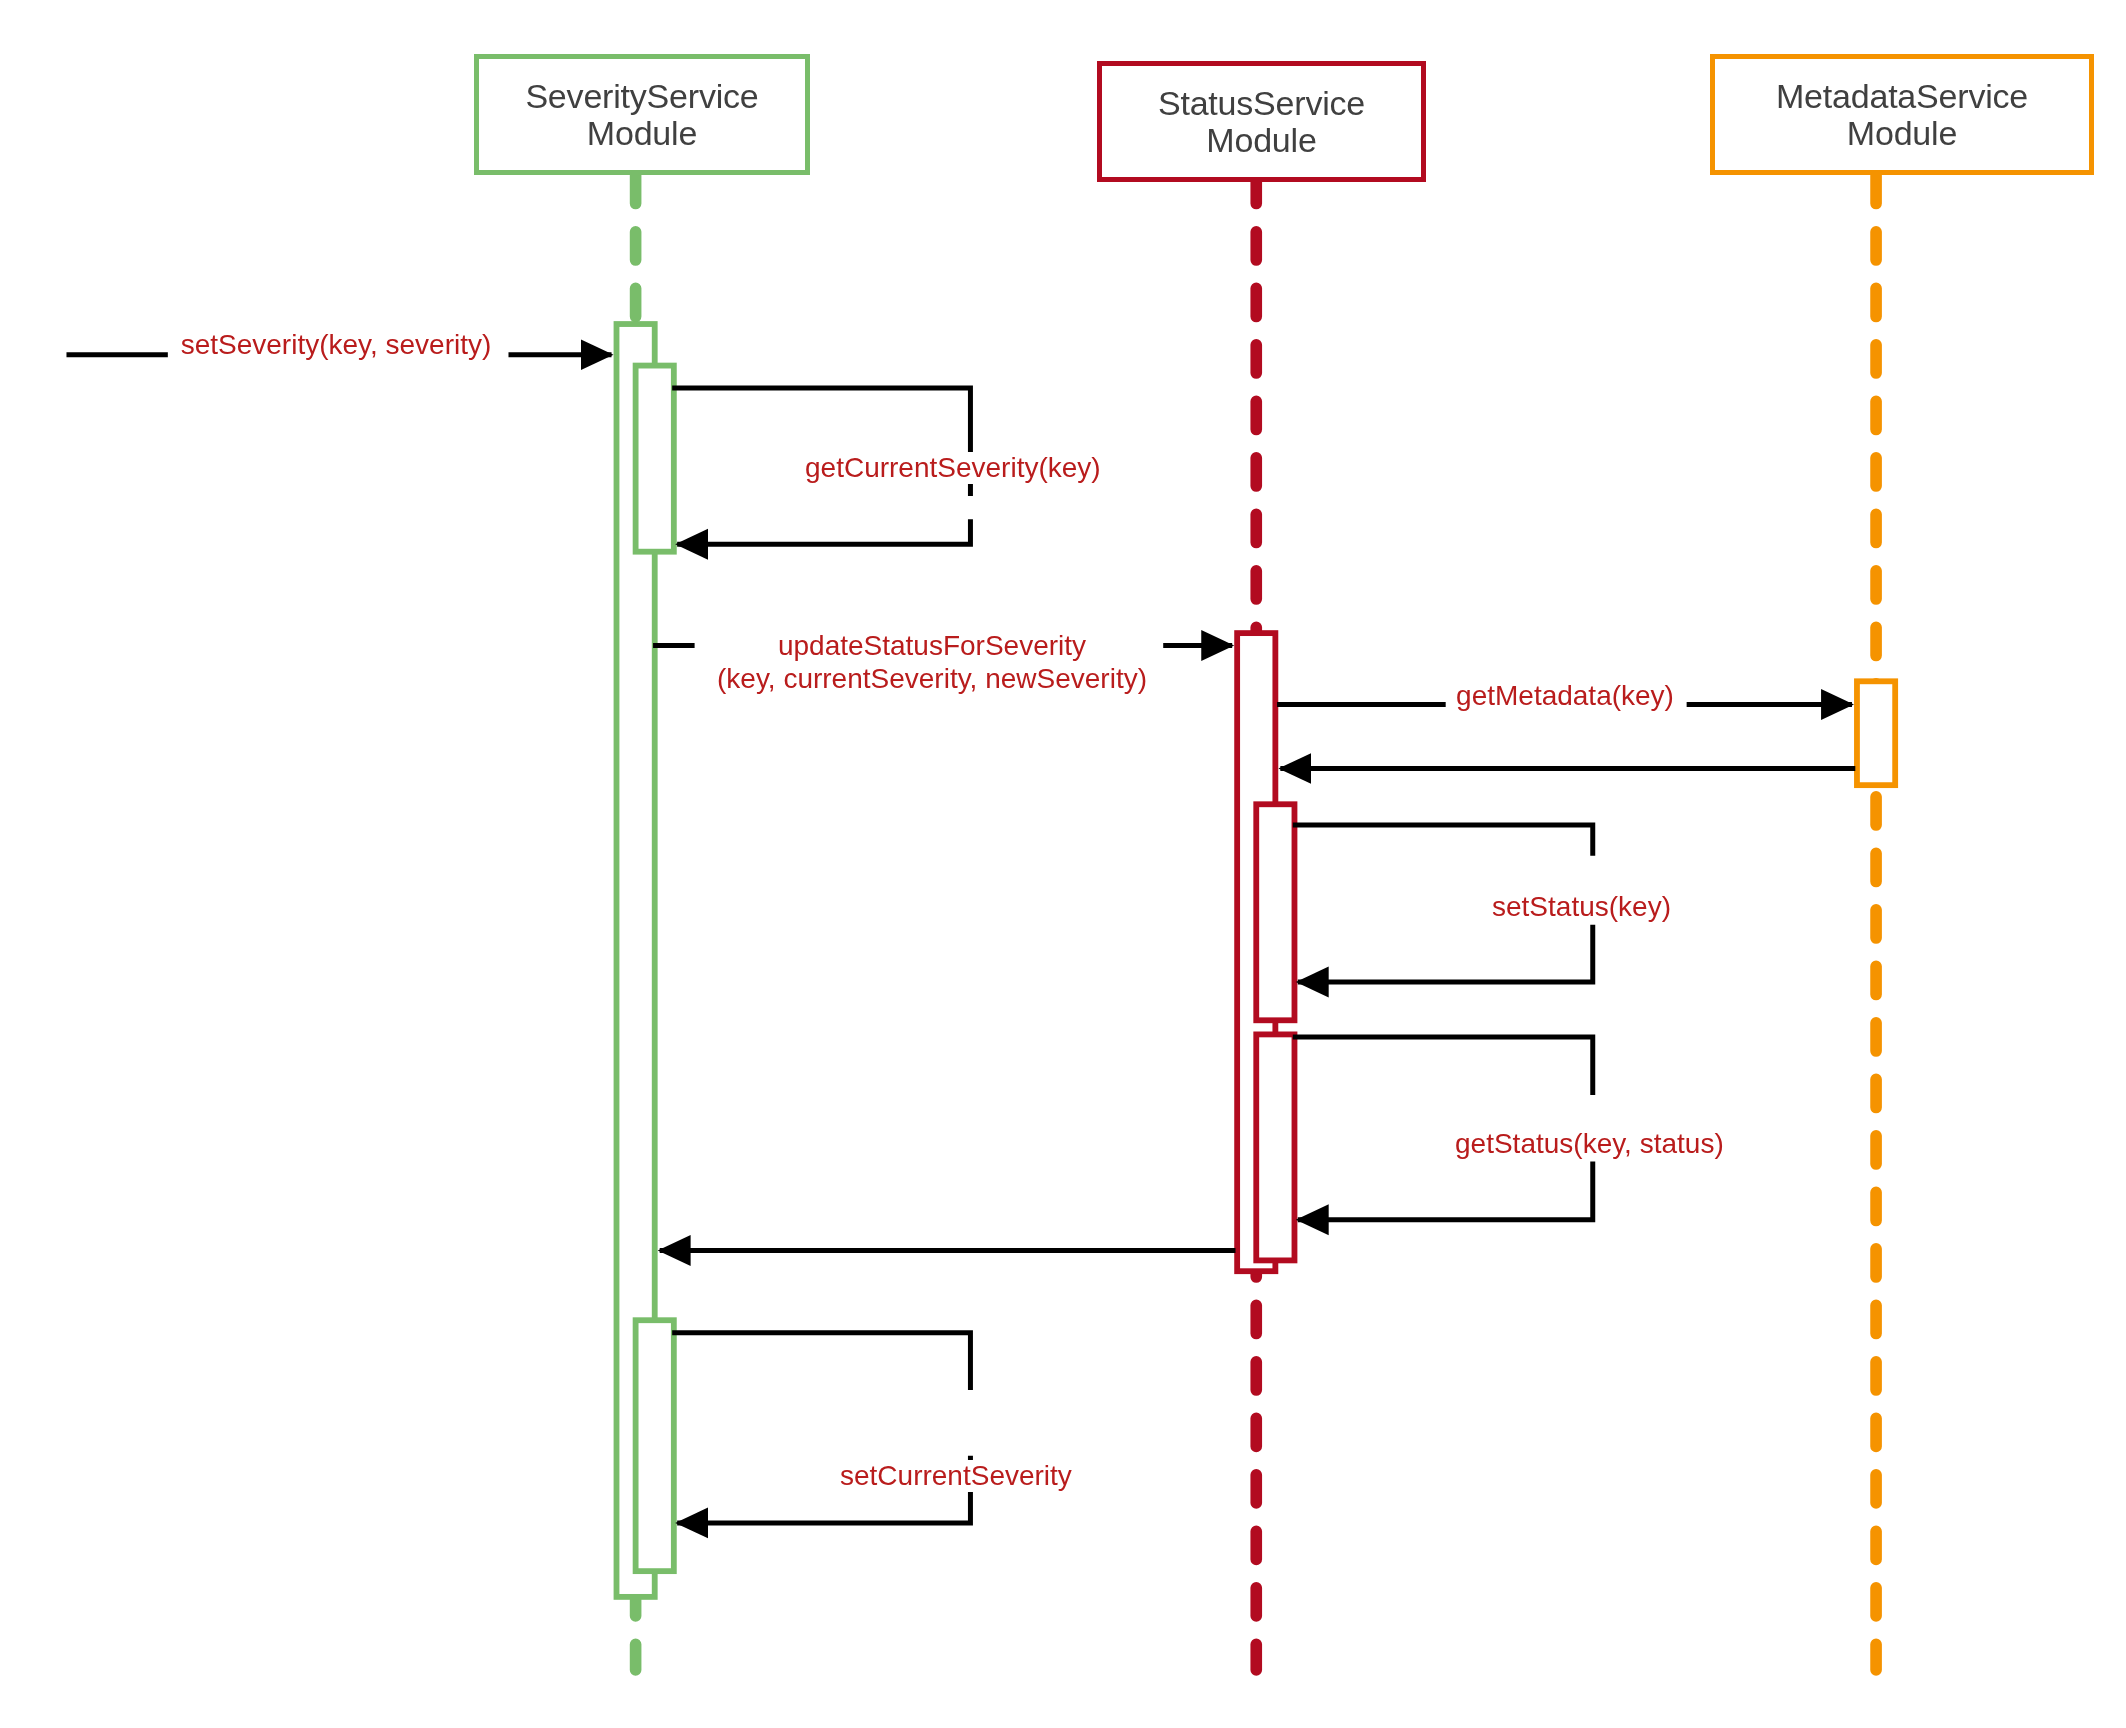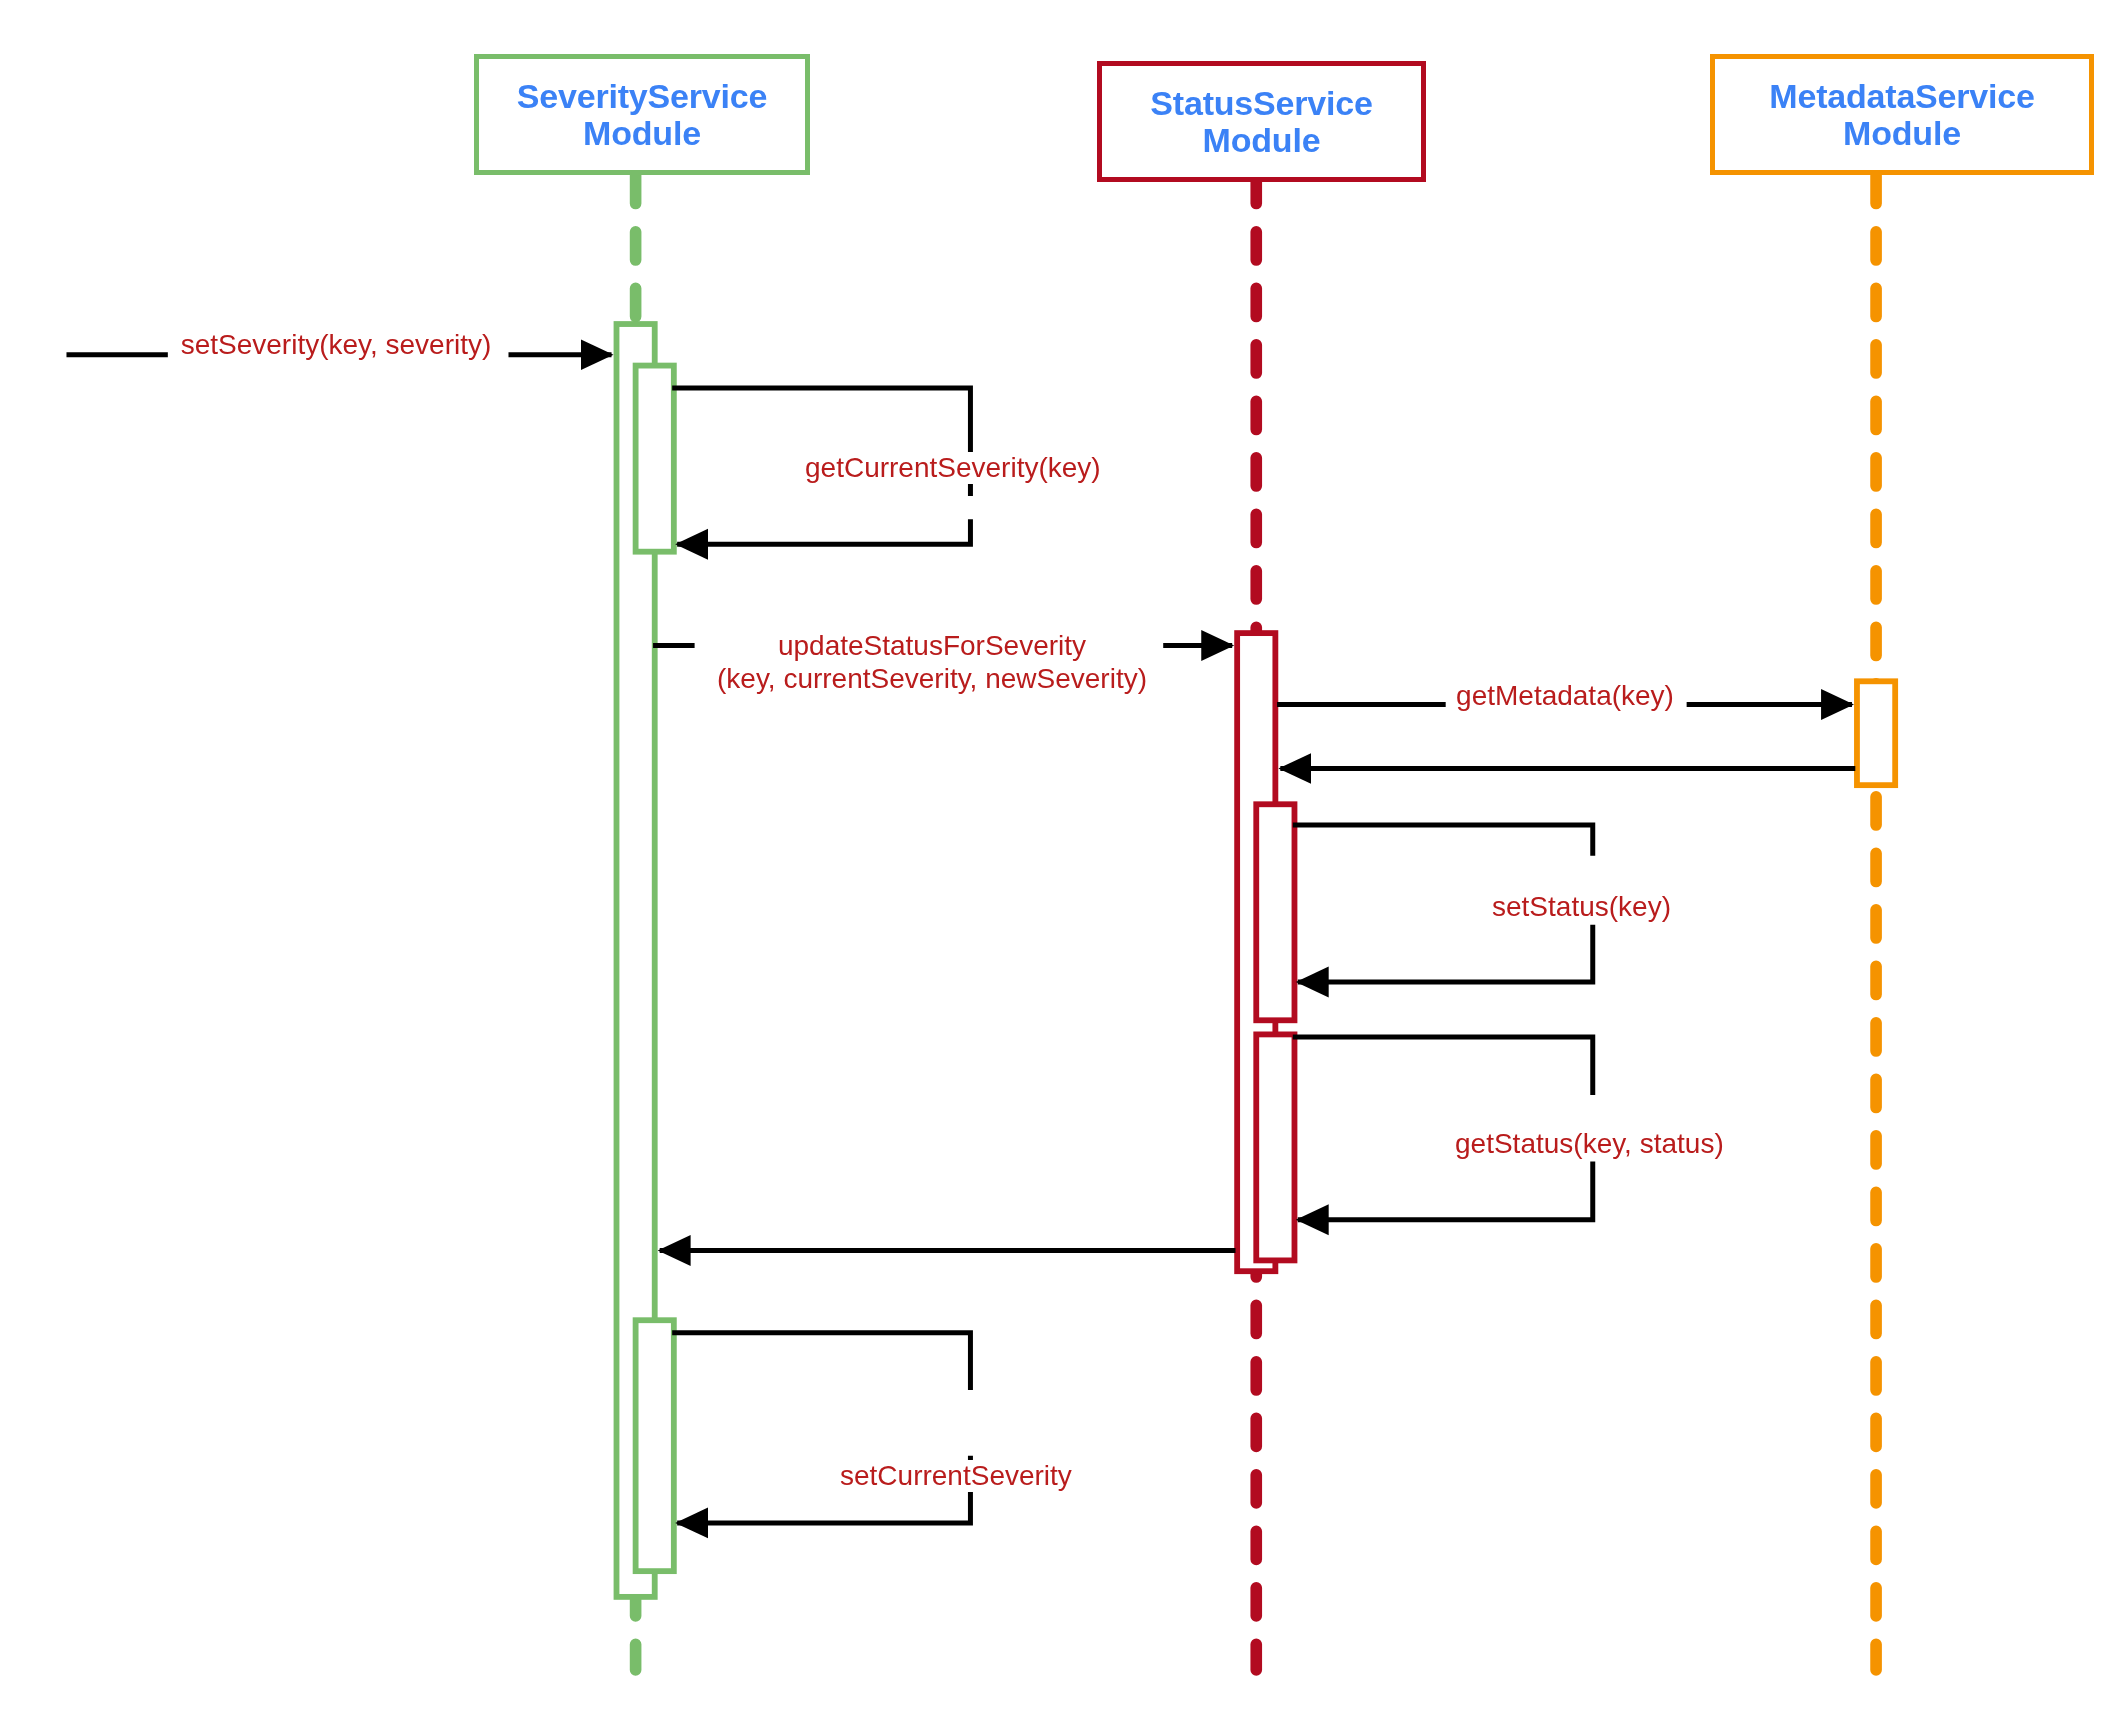--- a/index.html
+++ b/index.html
@@ -30,24 +30,24 @@
     position: absolute;
     box-sizing: border-box;
     background: #ffffff;
     display: flex;
     align-items: center;
     justify-content: center;
     text-align: center;
   }
   .participant-label {
     font-family: "Liberation Sans", sans-serif;
-    font-weight: bold;
+    font-weight: normal;
     font-size: 34px;
     line-height: 1.08;
-    color: #3b82f6;
+    color: #404040;
     letter-spacing: -0.2px;
     white-space: pre-line;
   }
   .msg-label {
     position: absolute;
     font-family: "Liberation Sans", sans-serif;
     font-size: 28px;
     line-height: 1.15;
     color: #b91c1c;
     white-space: pre-line;

